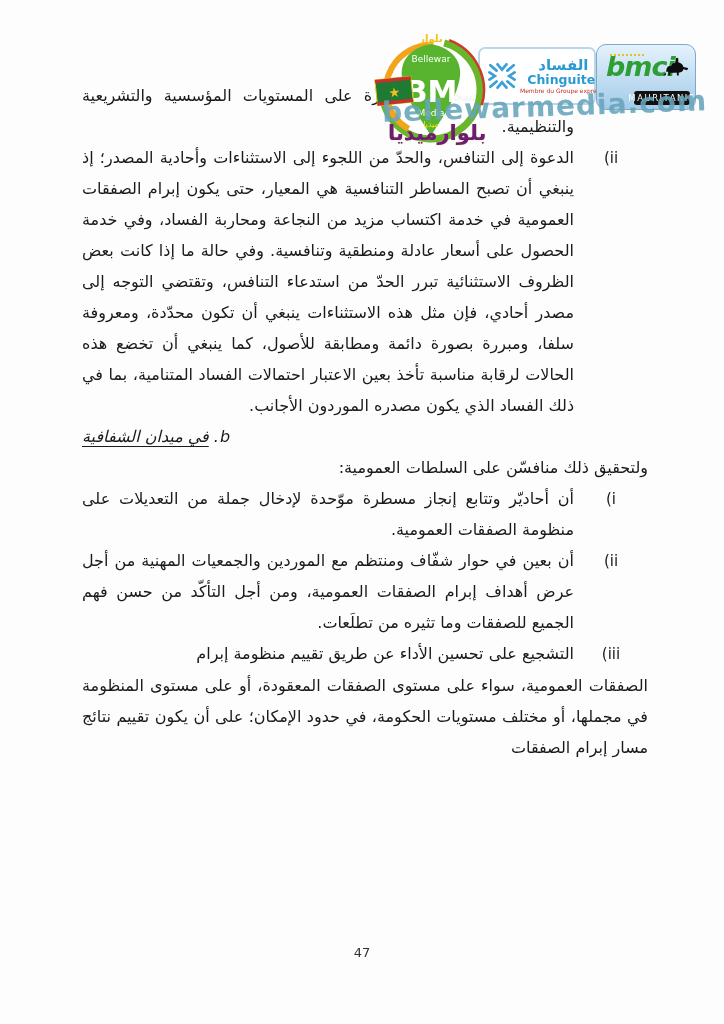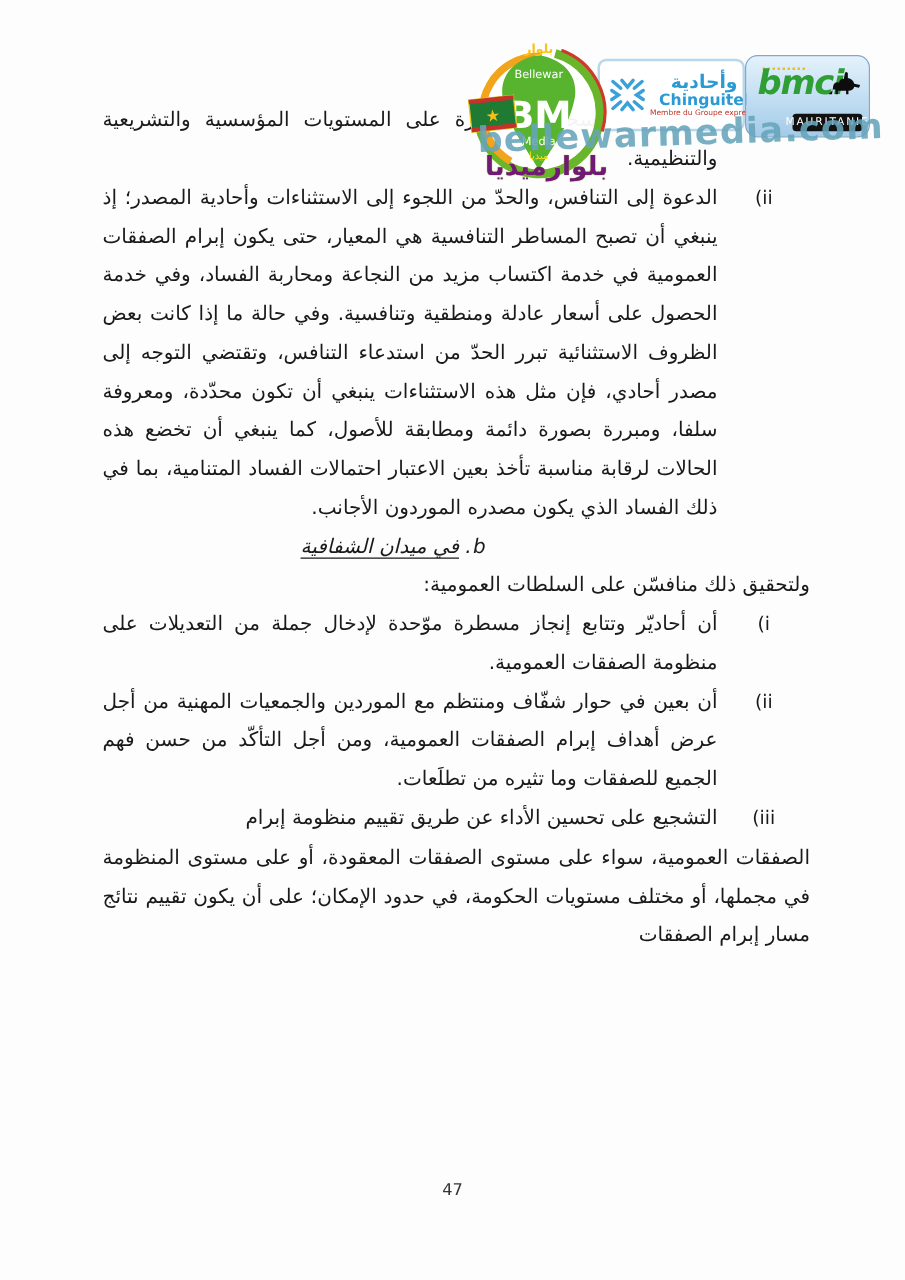--- a/index.html
+++ b/index.html
@@ -15,21 +15,21 @@
     text-align:justify; z-index:1;
   }
   .text-flow p { margin:0; }
   .list-item { display:grid; grid-template-columns:74px auto; }
   .marker {
     direction:ltr; unicode-bidi:bidi-override;
     text-align:center; font-size:15px; padding-top:1px;
   }
   .item-text { text-align:justify; }
   .section-heading {
-    padding-left:0; padding-right:100px; text-align:center;
+    padding-left:0; padding-right:100px; text-align:left;
     font-style:italic;
   }
   .h-latin { font-style:italic; letter-spacing:1px; }
   .h-ar { font-style:italic; text-decoration:underline; text-underline-offset:4px; }
   .para { text-align:justify; }
   
   .watermark {
     position:absolute; left:382px; top:90px; z-index:6;
     font-size:28px; font-weight:bold; letter-spacing:1px;
     color:rgba(103,164,186,0.88);
@@ -156,21 +156,21 @@
           <path d="M-14 -4 L-8 0 L-14 4"></path>
           <path d="M14 -4 L8 0 L14 4"></path>
           <path d="M-13 -12 L-6 -6"></path>
           <path d="M13 -12 L6 -6"></path>
           <path d="M-13 12 L-6 6"></path>
           <path d="M13 12 L6 6"></path>
         </g>
       </g>
     </svg>
     <div class="ching-texts">
-      <span class="ching-ar">وأحادية</span>
+      <span class="ching-ar">الفساد</span>
       <span class="ching-en">Chinguitel</span>
       <span class="ching-tag">Membre du Groupe expresso</span>
     </div>
   </div>
 
   <div class="bmci-logo">
     <div class="bmci-top">
       <div class="bmci-arabic-squiggle"></div>
       <div class="bmci-name">bmci</div>
       <svg class="bmci-camel" viewBox="0 0 32 26">

